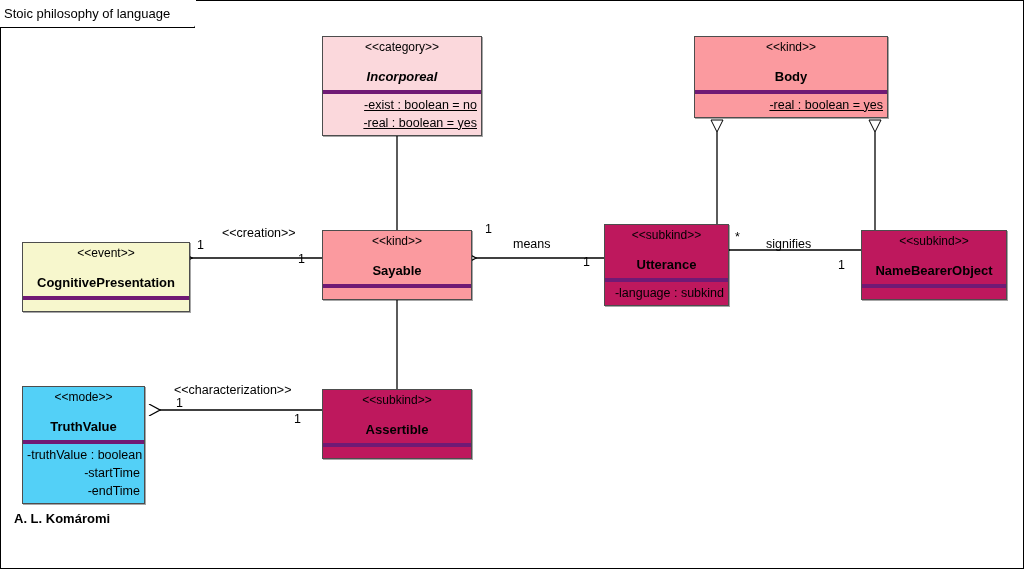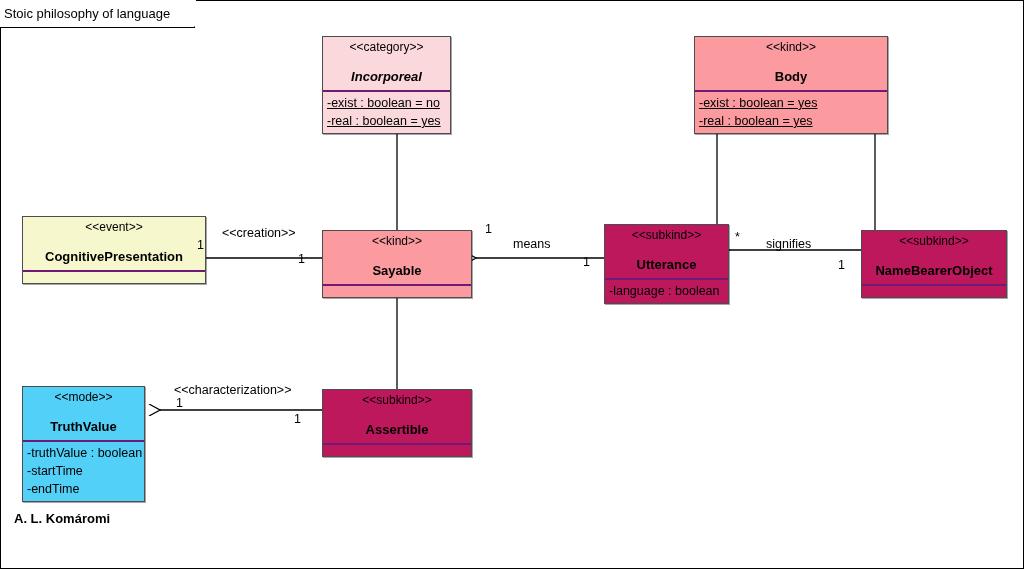--- a/index.html
+++ b/index.html
@@ -68,24 +68,24 @@
     font-size: 13px;
     font-weight: bold;
     color: #000000;
     display: block;
     margin-top: 15px;
   }
   .cls-name.abstract {
     font-style: italic;
   }
   .uml-attrs {
-    border-top: 2px solid #701a75;
+    border-top: 4px solid #701a75;
     padding: 2px 4px 3px 4px;
     min-height: 9px;
-    text-align: left;
+    text-align: right;
   }
   .uml-attrs.empty {
     min-height: 11px;
     padding: 0;
   }
   .attr {
     font-size: 12.5px;
     color: #000000;
     line-height: 1.45;
     white-space: nowrap;
@@ -179,43 +179,42 @@
 
     <g>
       <line x1="729" y1="250" x2="861" y2="250" stroke="#000000" stroke-width="1.3" marker-end="url(#open-arrow-left)" transform="rotate(180 795 250)"></line>
     </g>
 
     <g>
       <line x1="160" y1="410" x2="322" y2="410" stroke="#000000" stroke-width="1.3" marker-end="url(#open-arrow-left)" transform="rotate(180 241 410)"></line>
     </g>
   </svg>
 
-  <div class="uml-class fill-category" style="left:322px; top:36px; width:129px;">
+  <div class="uml-class fill-category" style="left:322px; top:36px; width:160px;">
     <div class="uml-head">
       <span class="stereotype">&lt;&lt;category&gt;&gt;</span>
       <span class="cls-name abstract">Incorporeal</span>
     </div>
     <div class="uml-attrs">
       <span class="attr underline">-exist : boolean = no</span>
       <span class="attr underline">-real : boolean = yes</span>
     </div>
   </div>
 
   <div class="uml-class fill-kind" style="left:694px; top:36px; width:194px;">
     <div class="uml-head">
       <span class="stereotype">&lt;&lt;kind&gt;&gt;</span>
       <span class="cls-name">Body</span>
     </div>
     <div class="uml-attrs">
-      <span class="attr underline">-exist : boolean = yes</span>
       <span class="attr underline">-real : boolean = yes</span>
     </div>
   </div>
 
-  <div class="uml-class fill-event" style="left:22px; top:216px; width:184px;">
+  <div class="uml-class fill-event" style="left:22px; top:242px; width:168px;">
     <div class="uml-head">
       <span class="stereotype">&lt;&lt;event&gt;&gt;</span>
       <span class="cls-name">CognitivePresentation</span>
     </div>
     <div class="uml-attrs empty"></div>
   </div>
 
   <div class="uml-class fill-kind" style="left:322px; top:230px; width:150px;">
     <div class="uml-head">
       <span class="stereotype">&lt;&lt;kind&gt;&gt;</span>
@@ -223,21 +222,21 @@
     </div>
     <div class="uml-attrs empty"></div>
   </div>
 
   <div class="uml-class fill-subkind" style="left:604px; top:224px; width:125px;">
     <div class="uml-head">
       <span class="stereotype">&lt;&lt;subkind&gt;&gt;</span>
       <span class="cls-name">Utterance</span>
     </div>
     <div class="uml-attrs">
-      <span class="attr">-language : boolean</span>
+      <span class="attr">-language : subkind</span>
     </div>
   </div>
 
   <div class="uml-class fill-subkind" style="left:861px; top:230px; width:146px;">
     <div class="uml-head">
       <span class="stereotype">&lt;&lt;subkind&gt;&gt;</span>
       <span class="cls-name">NameBearerObject</span>
     </div>
     <div class="uml-attrs empty"></div>
   </div>

